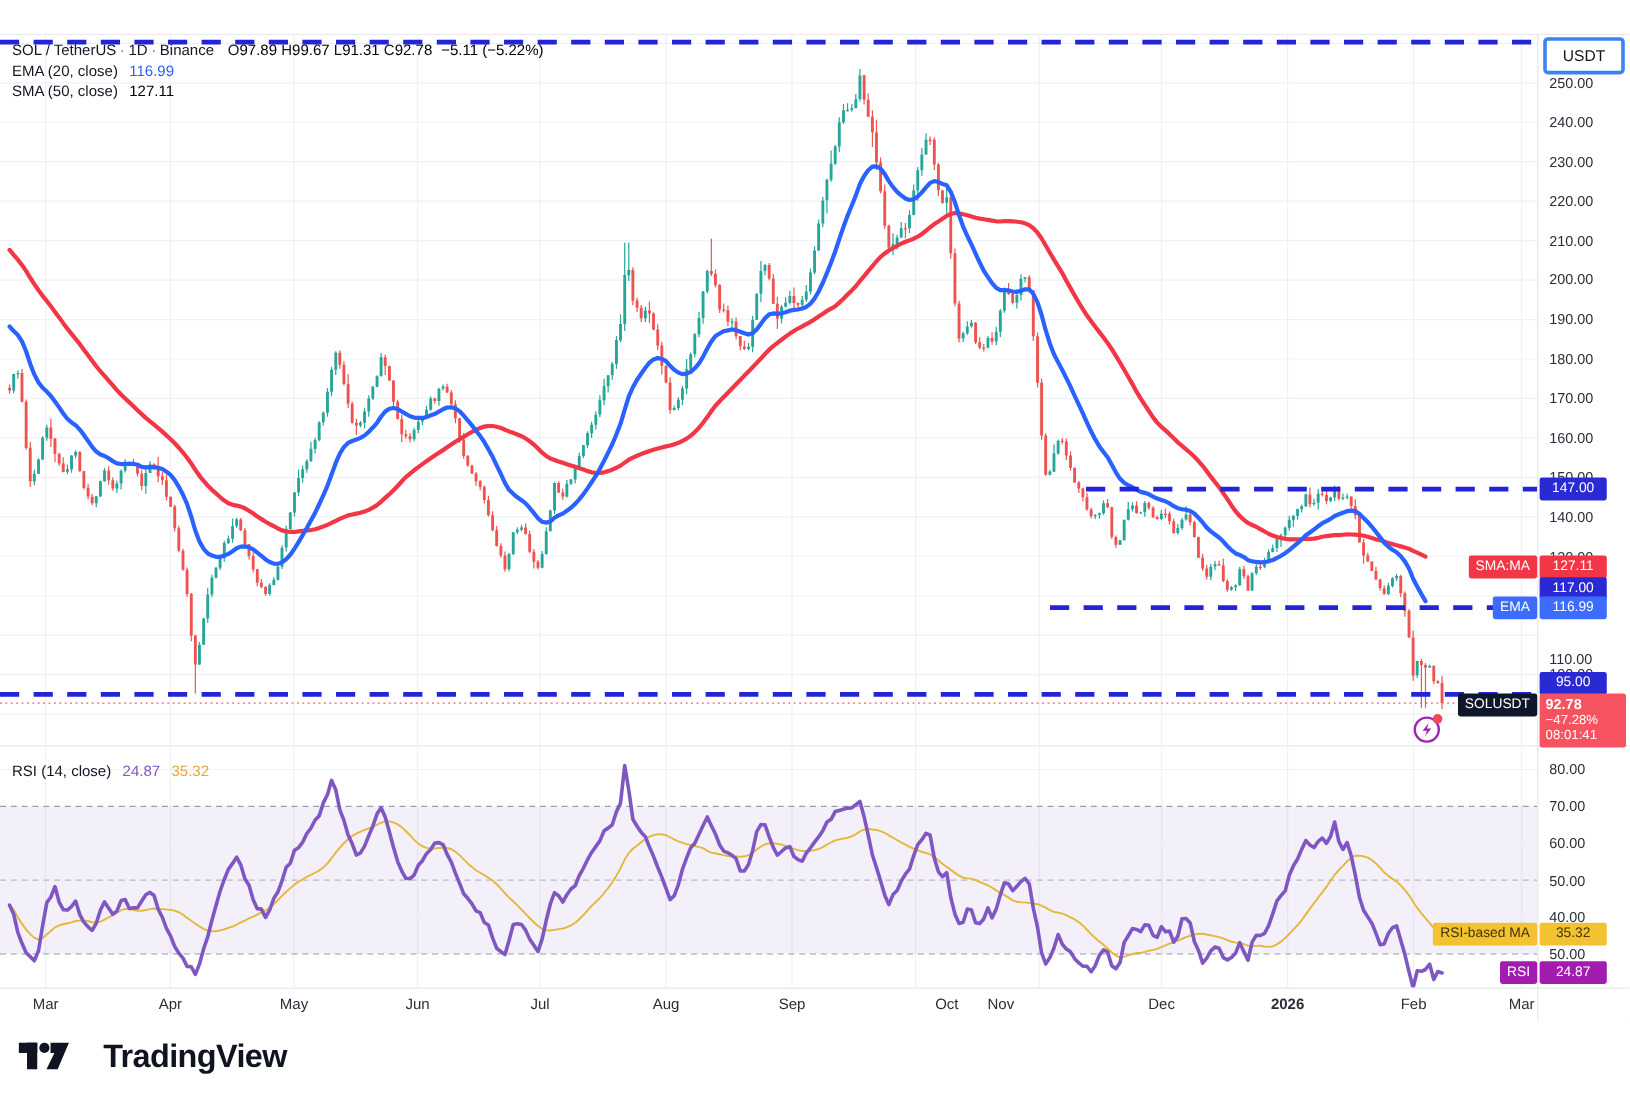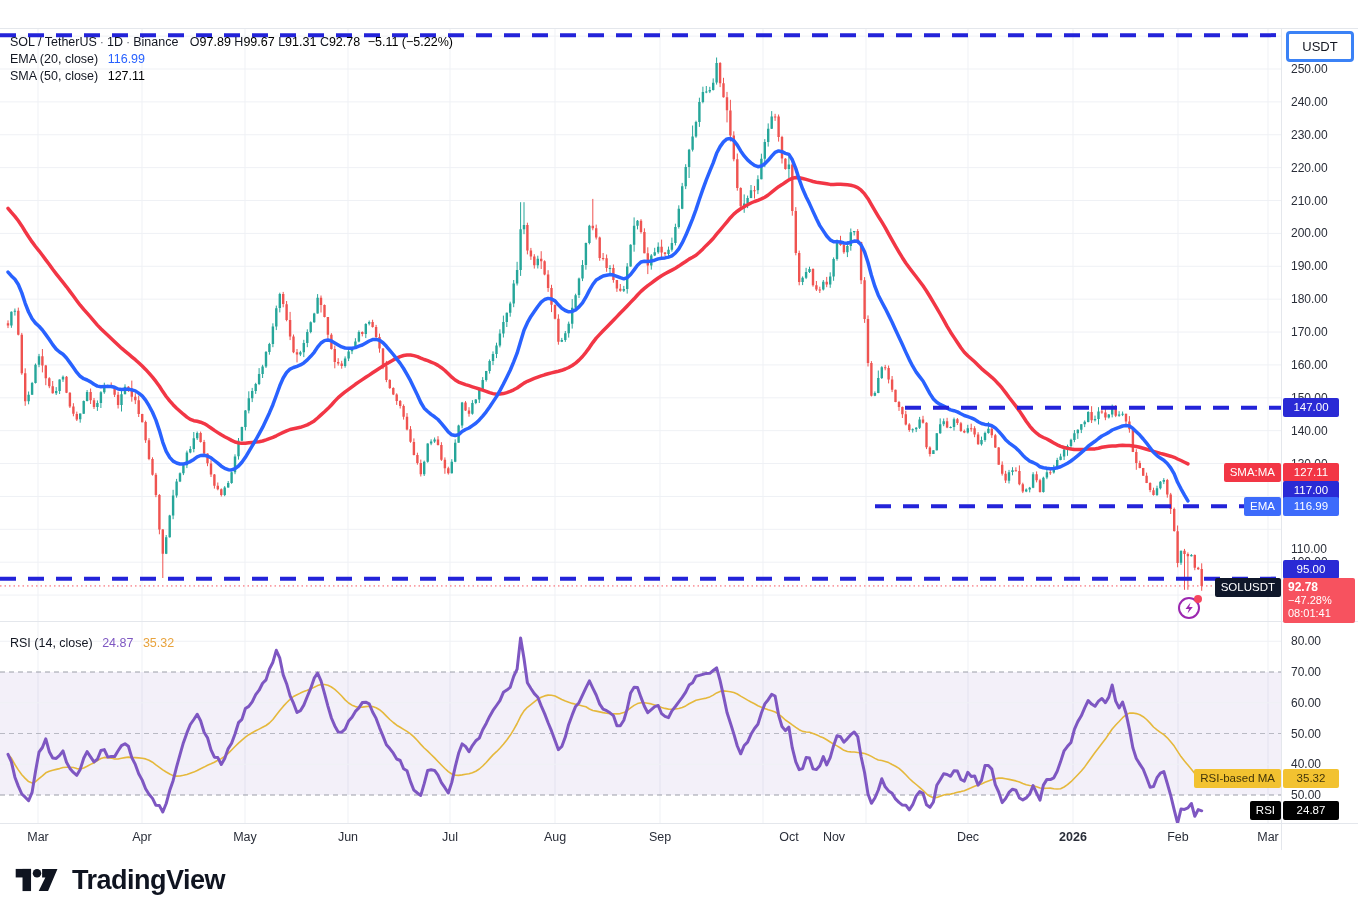--- a/index.html
+++ b/index.html
@@ -29,36 +29,36 @@
   .mlabel.bold{font-weight:700}
   
   .chip{position:absolute;height:19px;line-height:19px;font-size:11.5px;color:#fff;
         border-radius:2px;padding:0 6px;z-index:5;white-space:nowrap}
   .chip.val{left:1283px;width:52px;padding:0 2px;text-align:center}
   .chip.name{right:77px}
   .bg-navy{background:#2A2AD5}
   .bg-blue{background:#3D6BFB}
   .bg-red{background:#F23645}
   .bg-lred{background:#0f172a}
-  .bg-purple{background:#000000}
+  .bg-purple{background:#a21caf}
   .bg-yellow{background:#F2C230;color:#42350A}
   #last-price-block{left:1283px;top:578px;width:62px;background:#F7525F;color:#fff;
         border-radius:2px;padding:3px 5px;font-size:11px;line-height:13px;z-index:5;text-align:left}
   #last-price-block .lp-main{font-size:12px;font-weight:700}
   
   #unit-button{left:1286px;top:31px;width:62px;height:25px;border:3px solid #3b82f6;border-radius:4px;
         background:#fff;font-size:13px;color:#131722;text-align:center;line-height:25px;z-index:5}
   
   .hsep{position:absolute;left:0;width:1358px;height:1px;background:#E4E7EC;z-index:2}
   .vsep{position:absolute;top:28px;height:822px;width:1px;background:#E4E7EC;z-index:2}
   
   #countdown-icon{left:1175px;top:592px;width:30px;height:30px;z-index:4}
   
   #footer{left:0;top:850px;width:1358px;height:61px;background:#fff;z-index:4}
-  #tv-logo{position:absolute;left:14px;top:10px;display:flex;align-items:center;gap:12px}
+  #tv-logo{position:absolute;left:14px;top:10px;display:flex;align-items:center;gap:26px}
   #tv-logo-text{font-size:27px;font-weight:700;color:#0F1420;letter-spacing:-0.5px}
 </style>
 </head>
 <body>
 
 <svg id="chart-svg" width="1358" height="911">
     <defs>
       <clipPath id="clip-main">
         <rect x="0" y="29" width="1281" height="592"></rect>
       </clipPath>

